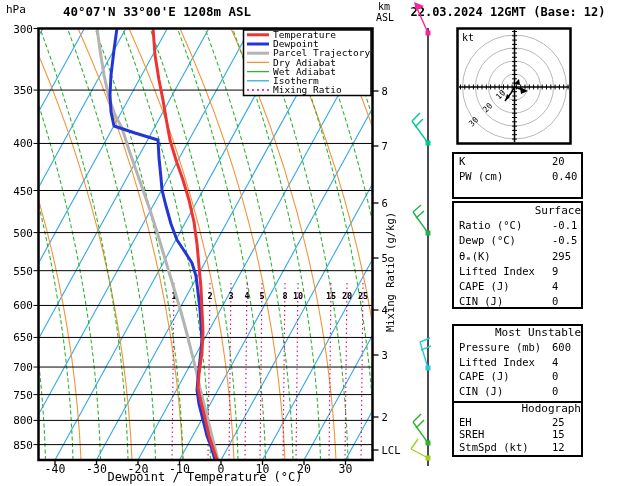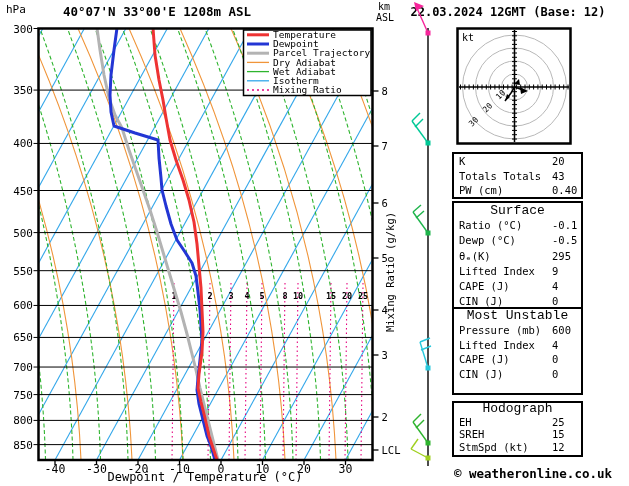--- a/index.html
+++ b/index.html
@@ -1,21 +1,21 @@
 <!DOCTYPE html>
 <html><head>
 <meta charset="utf-8">
 <style>
   html,body{margin:0;padding:0;background:#fff;}
   #page{position:relative;width:629px;height:486px;background:#fff;overflow:hidden;
         font-family:"DejaVu Sans Mono","Liberation Mono",monospace;}
   svg text{font-family:"DejaVu Sans Mono","Liberation Mono",monospace;fill:#000;}
   .tbox{position:absolute;left:452px;width:131px;border:2px solid #000;background:#fff;
         font-size:10.5px;color:#000;box-sizing:border-box;}
-  .ttitle{text-align:center;font-size:13px;font-family:Liberation Mono, monospace;}
+  .ttitle{text-align:right;font-size:11px;}
   .trow{display:flex;padding-left:5px;}
   .tl{flex:0 0 93px;white-space:pre;}
   .tv{white-space:pre;}
   #copyright{position:absolute;left:440px;top:466px;width:186px;text-align:center;
              font-weight:bold;font-size:12.5px;letter-spacing:0;}
 </style>
 </head>
 <body>
 
 <div id="page">
@@ -305,24 +305,20 @@
         <text x="462" y="41" font-size="10" text-anchor="start" fill="#000">kt</text>
       </g>
     </svg>
   <div id="tables">
       <div class="tbox" style="top: 152px; height: 47px; line-height: 14.6px;">
         <div class="trow">
           <span class="tl">K</span>
           <span class="tv">20</span>
         </div>
         <div class="trow">
-          <span class="tl">Totals Totals</span>
-          <span class="tv">43</span>
-        </div>
-        <div class="trow">
           <span class="tl">PW (cm)</span>
           <span class="tv">0.40</span>
         </div>
       </div>
       <div class="tbox" style="top: 201px; height: 108px; line-height: 15.2px;">
         <div class="ttitle">Surface</div>
         <div class="trow">
           <span class="tl">Ratio (°C)</span>
           <span class="tv">-0.1</span>
         </div>
@@ -340,21 +336,21 @@
         </div>
         <div class="trow">
           <span class="tl">CAPE (J)</span>
           <span class="tv">4</span>
         </div>
         <div class="trow">
           <span class="tl">CIN (J)</span>
           <span class="tv">0</span>
         </div>
       </div>
-      <div class="tbox" style="top: 307px; height: 88px; line-height: 14.4px;">
+      <div class="tbox" style="top: 324px; height: 88px; line-height: 14.4px;">
         <div class="ttitle">Most Unstable</div>
         <div class="trow">
           <span class="tl">Pressure (mb)</span>
           <span class="tv">600</span>
         </div>
         <div class="trow">
           <span class="tl">Lifted Index</span>
           <span class="tv">4</span>
         </div>
         <div class="trow">
@@ -375,14 +371,13 @@
         <div class="trow">
           <span class="tl">SREH</span>
           <span class="tv">15</span>
         </div>
         <div class="trow">
           <span class="tl">StmSpd (kt)</span>
           <span class="tv">12</span>
         </div>
       </div>
     </div>
-  <div id="copyright">© weatheronline.co.uk</div>
 </div>
 
 </body></html>

